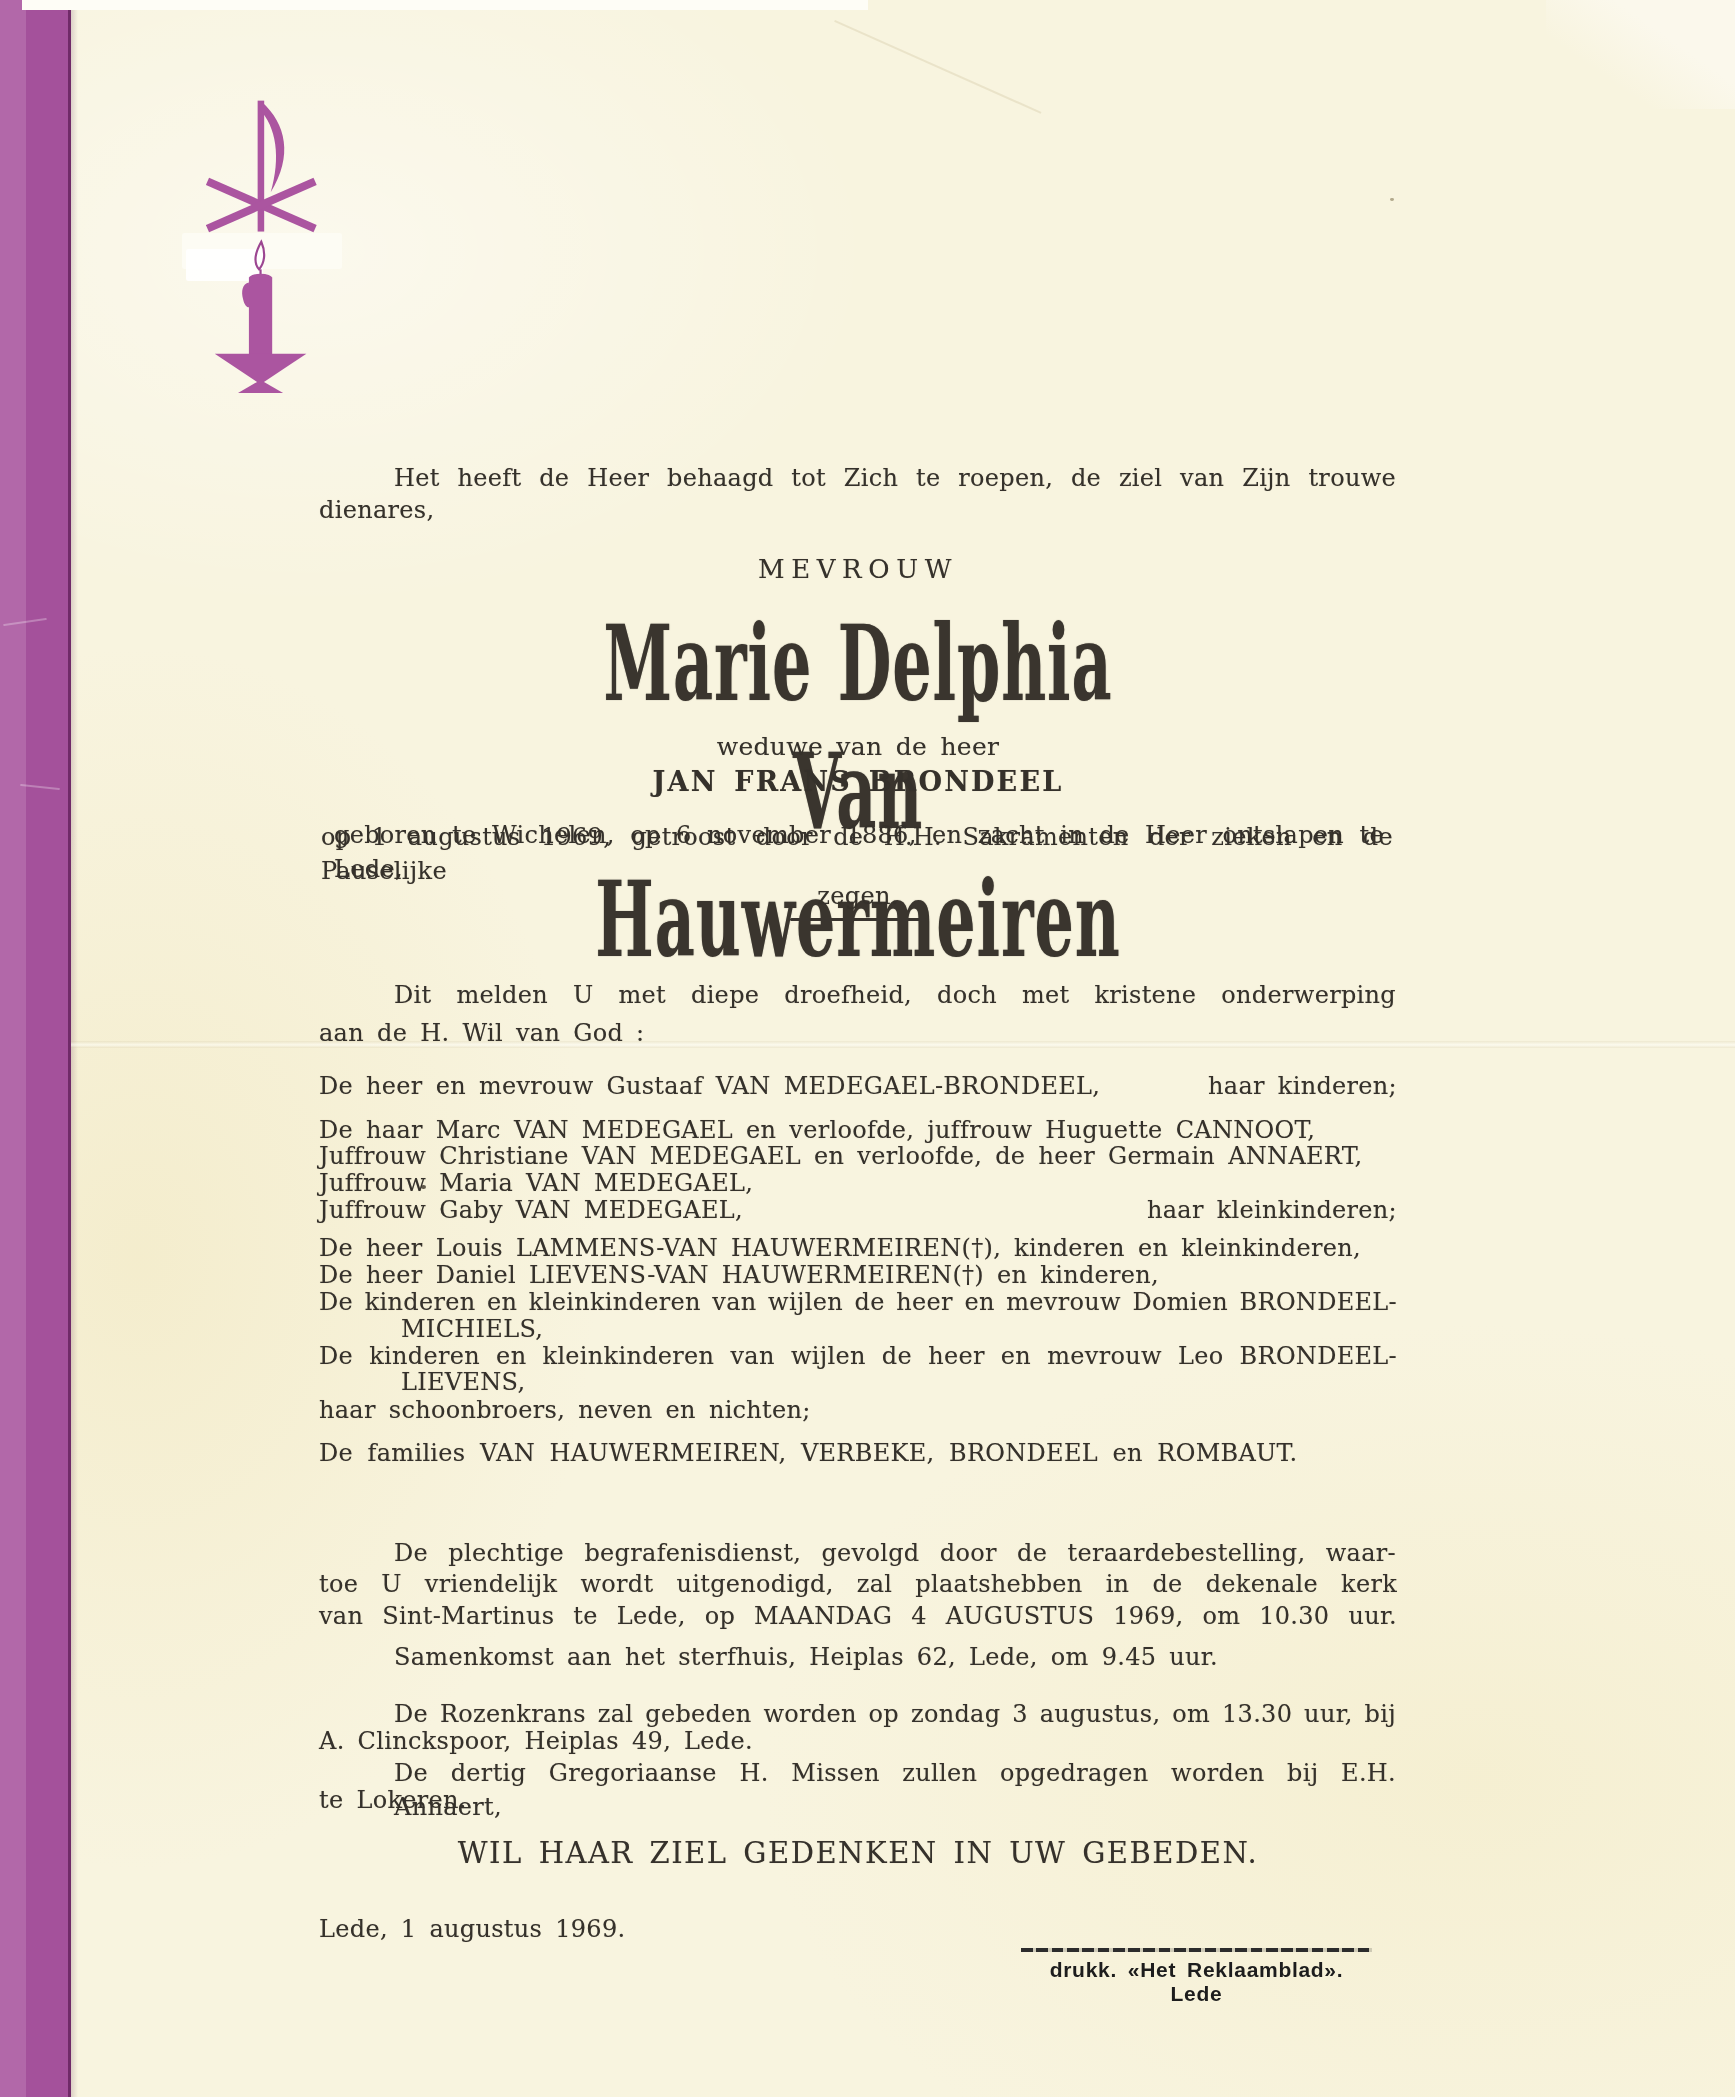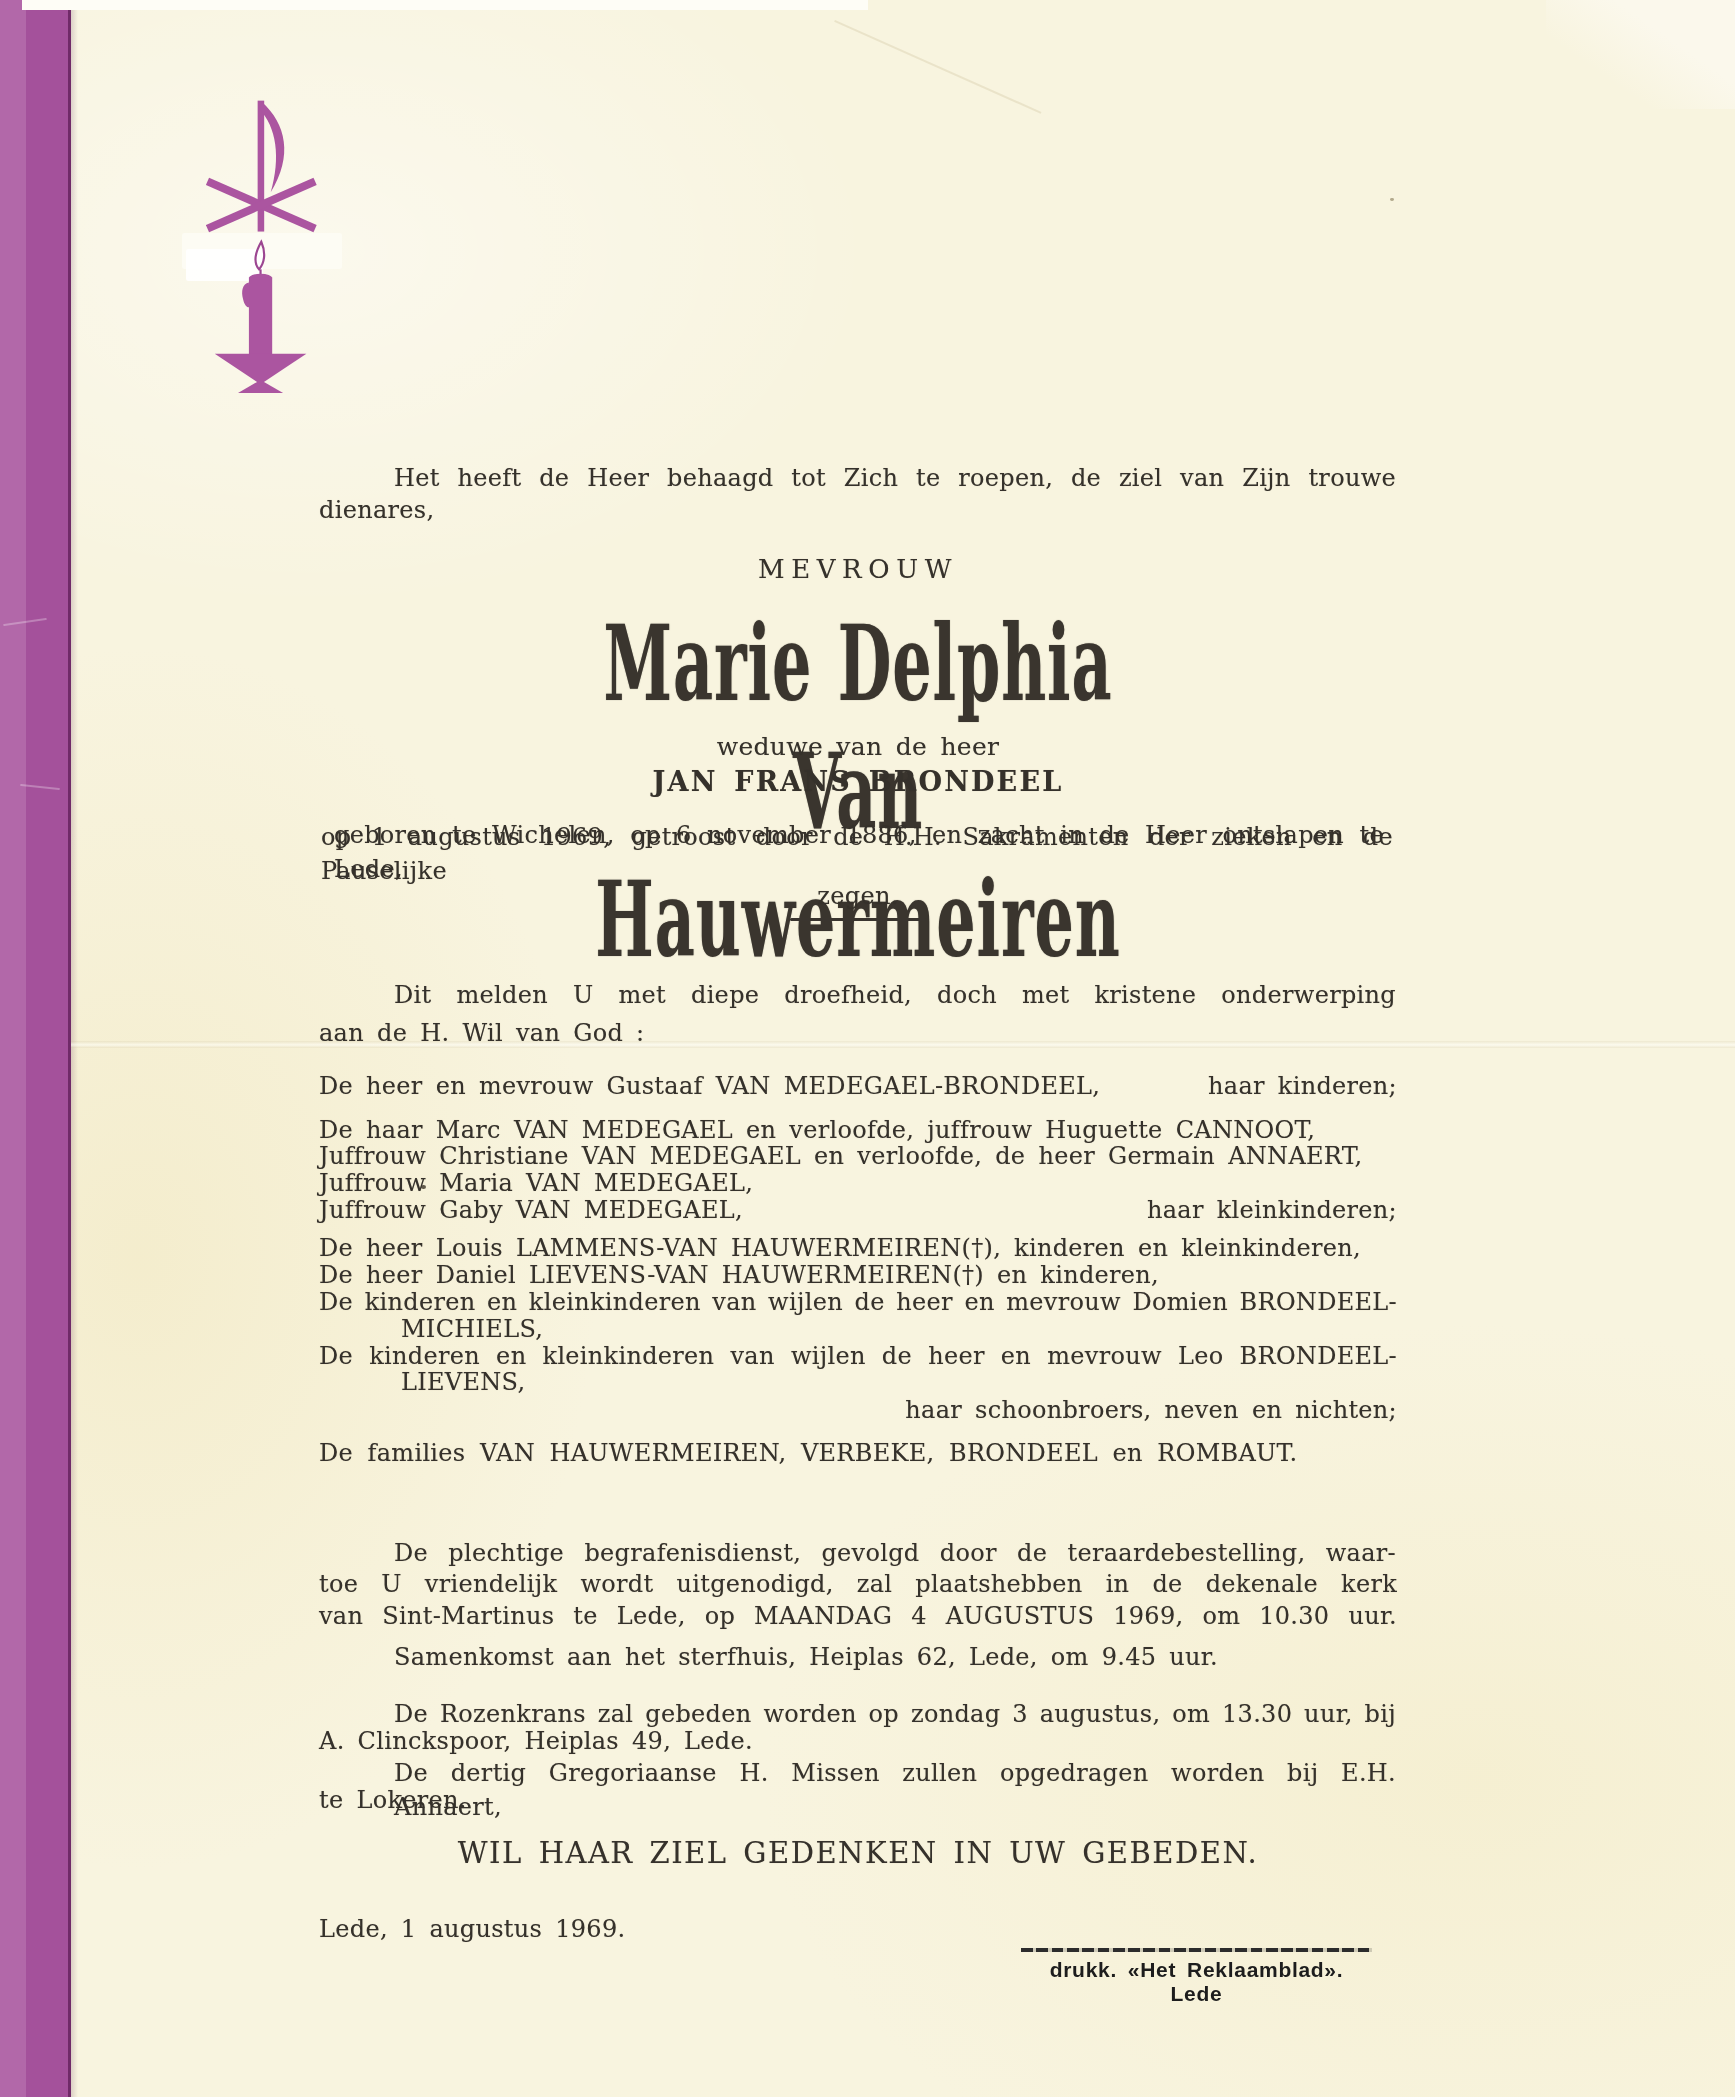--- a/index.html
+++ b/index.html
@@ -116,21 +116,21 @@
   <div class="row" style="top:1193px;">
     <span>Juffrouw Gaby VAN MEDEGAEL,</span>
     <span>haar kleinkinderen;</span>
   </div>
   <div class="ln" style="top:1258px;left:319px;">De heer Daniel LIEVENS-VAN HAUWERMEIREN(†) en kinderen,</div>
   <div class="ln" style="top:1231px;left:319px;">De heer Louis LAMMENS-VAN HAUWERMEIREN(†), kinderen en kleinkinderen,</div>
   <div class="ln j" style="top:1285px;left:319px;width:1078px;">De kinderen en kleinkinderen van wijlen de heer en mevrouw Domien BRONDEEL-</div>
   <div class="ln" style="top:1312px;left:401px;">MICHIELS,</div>
   <div class="ln j" style="top:1339px;left:319px;width:1078px;">De kinderen en kleinkinderen van wijlen de heer en mevrouw Leo BRONDEEL-</div>
   <div class="ln" style="top:1365px;left:401px;">LIEVENS,</div>
-  <div class="ln" style="top:1393px;left:319px;width:1078px;text-align:right;">haar schoonbroers, neven en nichten;</div>
+  <div class="ln" style="top:1393px;left:319px;width:1078px;text-align:left;">haar schoonbroers, neven en nichten;</div>
   <div class="ln" style="top:1436px;left:319px;word-spacing:6.6px;">De families VAN HAUWERMEIREN, VERBEKE, BRONDEEL en ROMBAUT.</div>
 
   <div class="ln j" style="top:1536px;left:394px;width:1002px;">De plechtige begrafenisdienst, gevolgd door de teraardebestelling, waar-</div>
   <div class="ln j" style="top:1567px;left:319px;width:1078px;">toe U vriendelijk wordt uitgenodigd, zal plaatshebben in de dekenale kerk</div>
   <div class="ln j" style="top:1599px;left:319px;width:1078px;">van Sint-Martinus te Lede, op MAANDAG 4 AUGUSTUS 1969, om 10.30 uur.</div>
   <div class="ln" style="top:1640px;left:394px;">Samenkomst aan het sterfhuis, Heiplas 62, Lede, om 9.45 uur.</div>
   <div class="ln j" style="top:1697px;left:394px;width:1002px;">De Rozenkrans zal gebeden worden op zondag 3 augustus, om 13.30 uur, bij</div>
   <div class="ln" style="top:1724px;left:319px;">A. Clinckspoor, Heiplas 49, Lede.</div>
   <div class="ln j" style="top:1756px;left:394px;width:1002px;">De dertig Gregoriaanse H. Missen zullen opgedragen worden bij E.H. Annaert,</div>
   <div class="ln" style="top:1783px;left:319px;">te Lokeren.</div>

